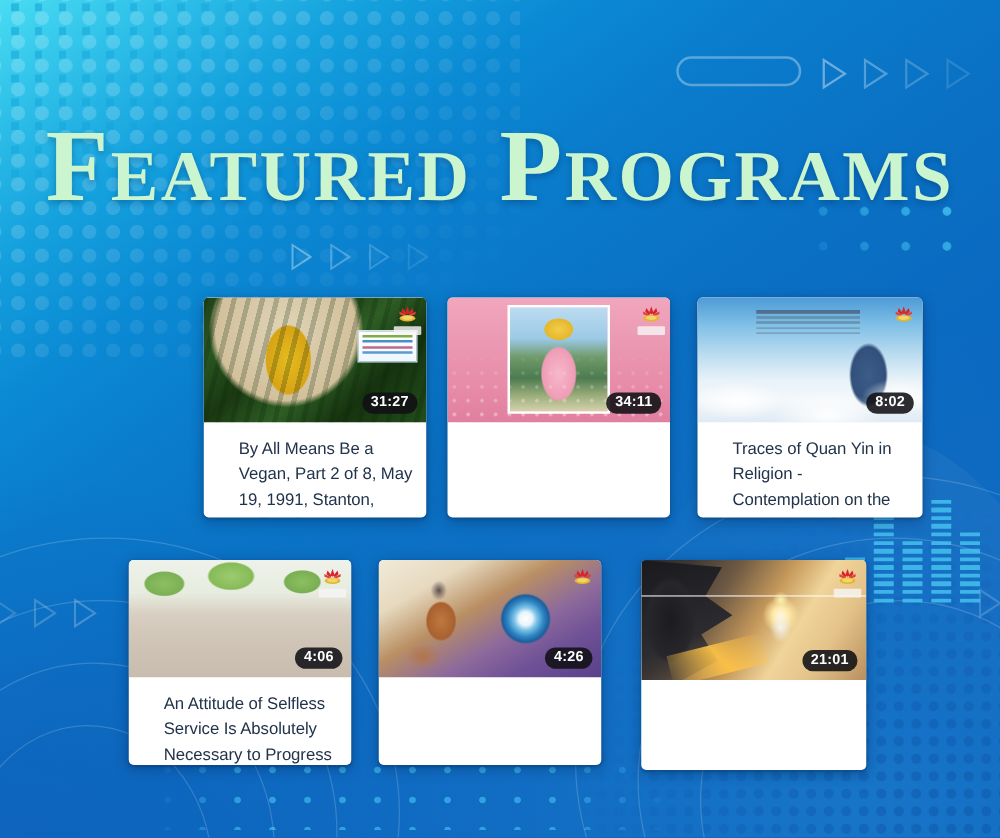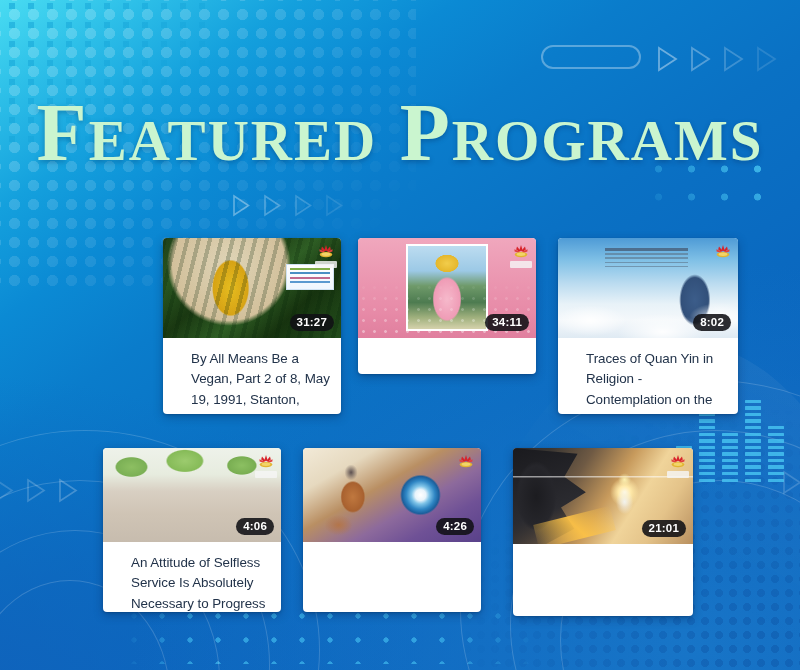--- a/index.html
+++ b/index.html
@@ -476,21 +476,21 @@
           <ellipse cx="10" cy="12.6" rx="6.3" ry="2.6" fill="#e2b531"></ellipse>
           <ellipse cx="10" cy="12.2" rx="4.4" ry="1.7" fill="#f2d469"></ellipse>
         </svg>
       </span>
       <span class="logo-sub"></span>
       <span class="badge-dur">31:27</span>
     </div>
     <div class="card-title">By All Means Be a Vegan, Part 2 of 8, May 19, 1991, Stanton, California, USA</div>
   </div>
 
-  <div class="card" style="left:358px;top:238px;width:178px;height:136px;">
+  <div class="card" style="left:358px;top:238px;width:178px;height:176px;">
     <div class="thumb" style="height:100px;">
       <div class="thumb-art art-2">
         <div class="art-2-inner"></div>
       </div>
       <span class="logo-wm">
         <svg class="lotus" width="20" height="20" viewBox="0 0 20 20">
           <path d="M10 3 L11.6 8 L10 9.4 L8.4 8 Z" fill="#d8232a"></path>
           <path d="M6 4.4 L9.3 8.6 L8.2 9.8 L5.2 7.4 Z" fill="#d8232a"></path>
           <path d="M14 4.4 L10.7 8.6 L11.8 9.8 L14.8 7.4 Z" fill="#d8232a"></path>
           <path d="M3.4 7.2 L8.6 9.6 L8.1 11 L3.6 9.4 Z" fill="#e0403f"></path>

